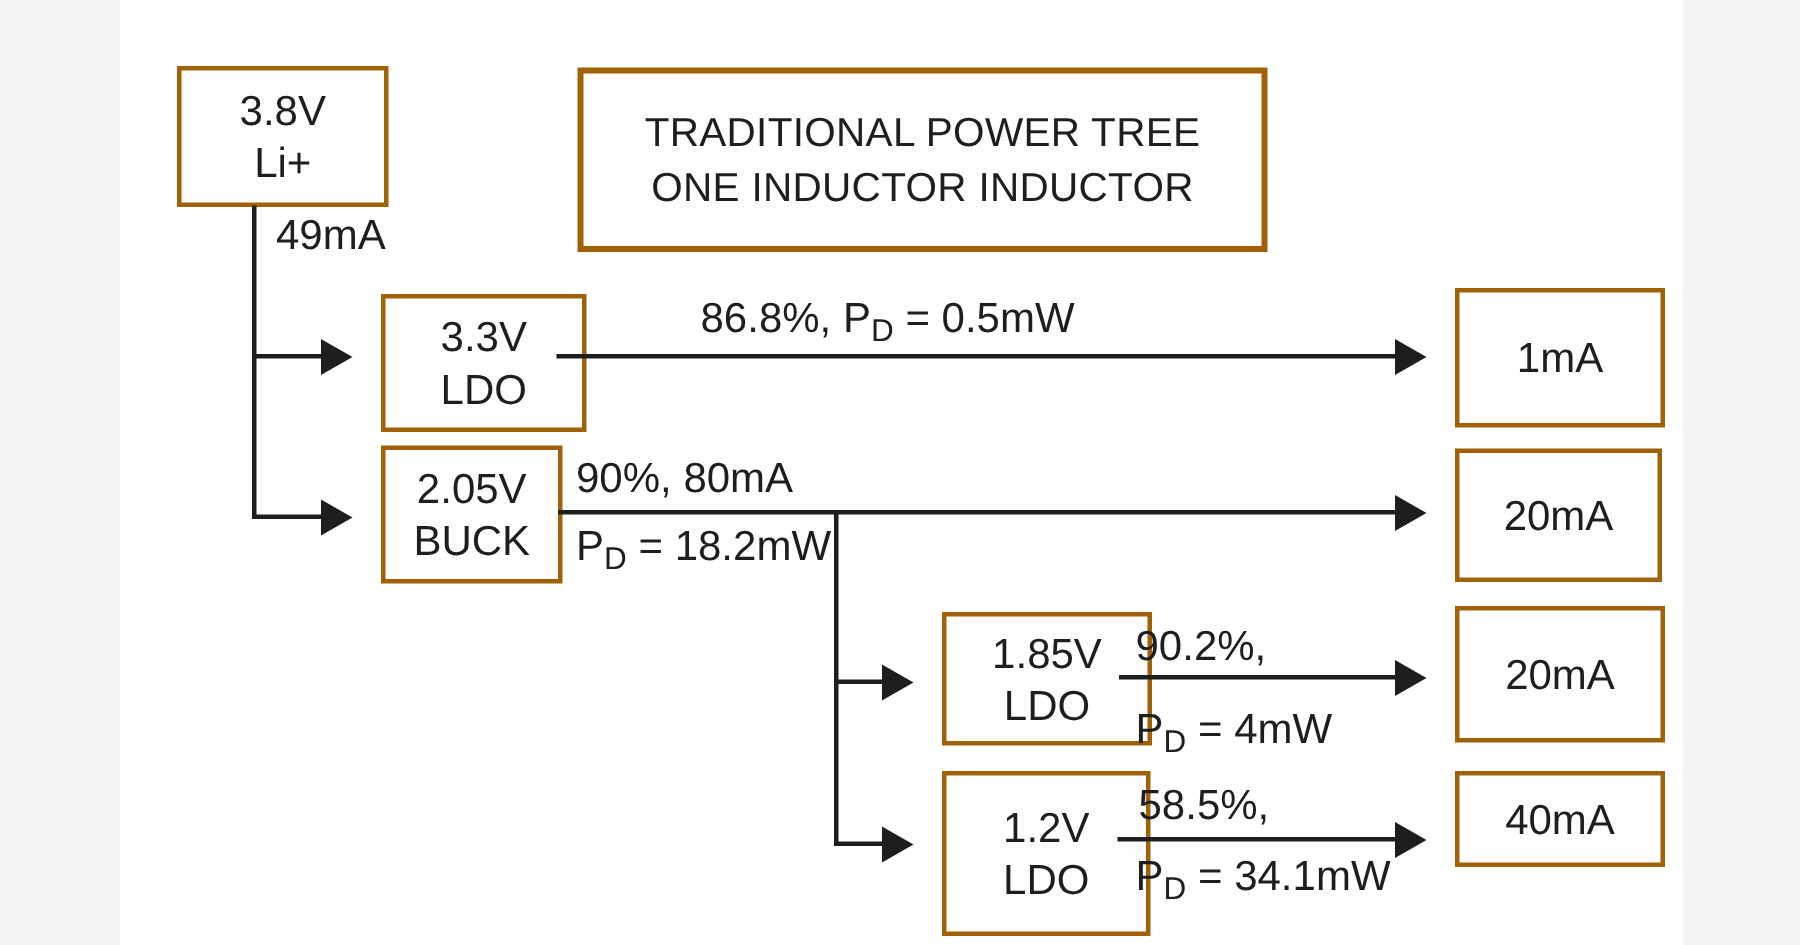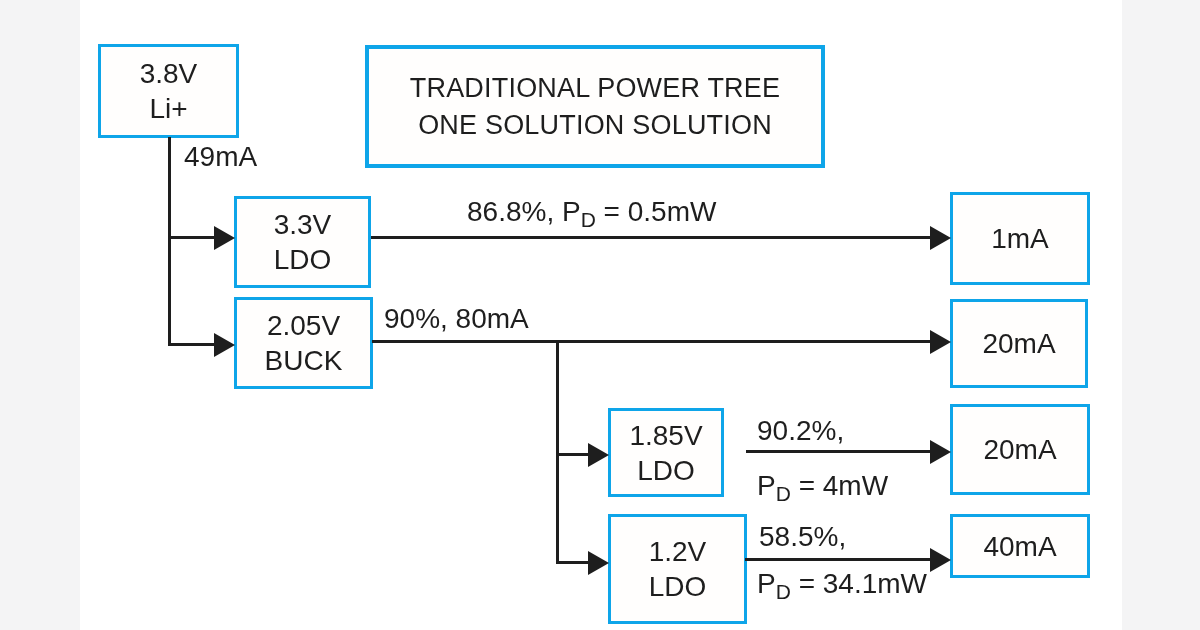--- a/index.html
+++ b/index.html
@@ -18,29 +18,30 @@
     height: 630px;
     background: #f4f4f5;
   }
   .side-strip.left  { left: 0;      width: 80px; }
   .side-strip.right { left: 1122px; width: 78px; }
 
   .box {
     position: absolute;
     box-sizing: border-box;
     background: #fffefd;
-    border: 3px solid #0ea5e9;
+    border: 3px solid #a16207;
     display: flex;
     flex-direction: column;
     align-items: center;
     justify-content: center;
     text-align: center;
     font-size: 28px;
     line-height: 35px;
     white-space: nowrap;
+    margin-left: 20px;
   }
   .title-box {
     border-width: 4px;
     font-size: 27px;
     line-height: 37px;
     letter-spacing: 0.2px;
   }
   .hline { position: absolute; height: 3px; background: #1e1e1e; }
   .vline { position: absolute; width: 3px;  background: #1e1e1e; }
   .arrow-right {
@@ -59,39 +60,39 @@
   .sub {
     font-size: 21px;
     position: relative;
     top: 6px;
   }
 
   
   .n-source  { left:  98px; top:  44px; width: 141px; height:  94px; }
   .n-title   { left: 365px; top:  45px; width: 460px; height: 123px; }
   .n-ldo33   { left: 234px; top: 196px; width: 137px; height:  92px; }
-  .n-buck    { left: 234px; top: 297px; width: 139px; height:  92px; }
-  .n-ldo185  { left: 608px; top: 408px; width: 116px; height:  89px; }
+  .n-buck    { left: 234px; top: 297px; width: 121px; height:  92px; }
+  .n-ldo185  { left: 608px; top: 408px; width: 140px; height:  89px; }
   .n-ldo12   { left: 608px; top: 514px; width: 139px; height:  110px; }
   .n-out1    { left: 950px; top: 192px; width: 140px; height:  93px; }
   .n-out2    { left: 950px; top: 299px; width: 138px; height:  89px; }
   .n-out3    { left: 950px; top: 404px; width: 140px; height:  91px; }
   .n-out4    { left: 950px; top: 514px; width: 140px; height:  64px; }
 </style>
 </head>
 <body>
 
 <div class="stage">
 
   <div class="side-strip left"></div>
   <div class="side-strip right"></div>
 
   <div class="box title-box n-title">
     <div>TRADITIONAL POWER TREE</div>
-    <div>ONE SOLUTION SOLUTION</div>
+    <div>ONE INDUCTOR INDUCTOR</div>
   </div>
 
   <div class="box n-source">
     <div>3.8V</div>
     <div>Li+</div>
   </div>
 
   <div class="box n-ldo33">
     <div>3.3V</div>
     <div>LDO</div>
@@ -146,20 +147,23 @@
   <div class="hline" style="left:745px; top:558px; width:187px;"></div>
   <div class="arrow-right" style="left:930px; top:548px;"></div>
 
   <div class="note" style="left:184px; top:142px;">49mA</div>
 
   <div class="note" style="left:467px; top:197px;">
     <span>86.8%, P</span><span class="sub">D</span><span> = 0.5mW</span>
   </div>
 
   <div class="note" style="left:384px; top:304px;">90%, 80mA</div>
+  <div class="note" style="left:384px; top:349px;">
+    <span>P</span><span class="sub">D</span><span> = 18.2mW</span>
+  </div>
 
   <div class="note" style="left:757px; top:416px;">90.2%,</div>
   <div class="note" style="left:757px; top:471px;">
     <span>P</span><span class="sub">D</span><span> = 4mW</span>
   </div>
 
   <div class="note" style="left:759px; top:522px;">58.5%,</div>
   <div class="note" style="left:757px; top:569px;">
     <span>P</span><span class="sub">D</span><span> = 34.1mW</span>
   </div>

